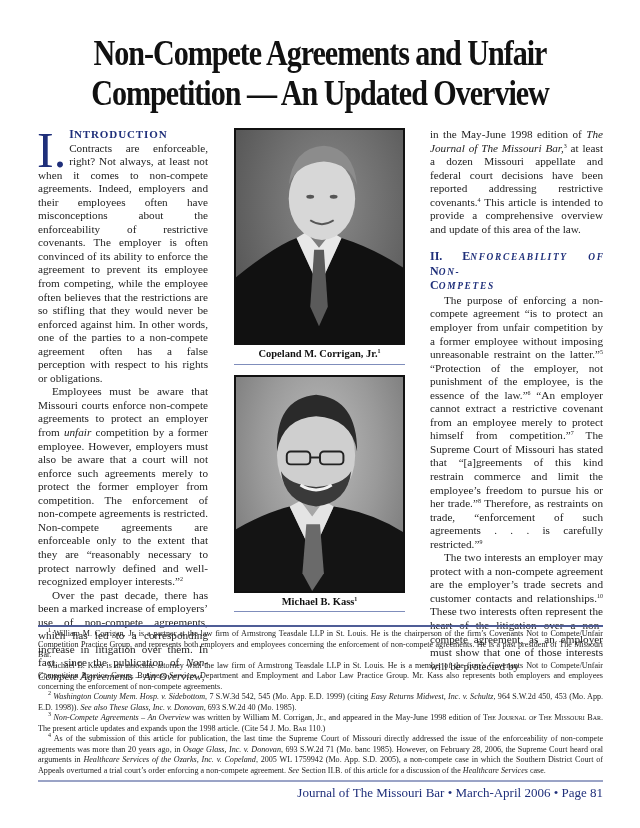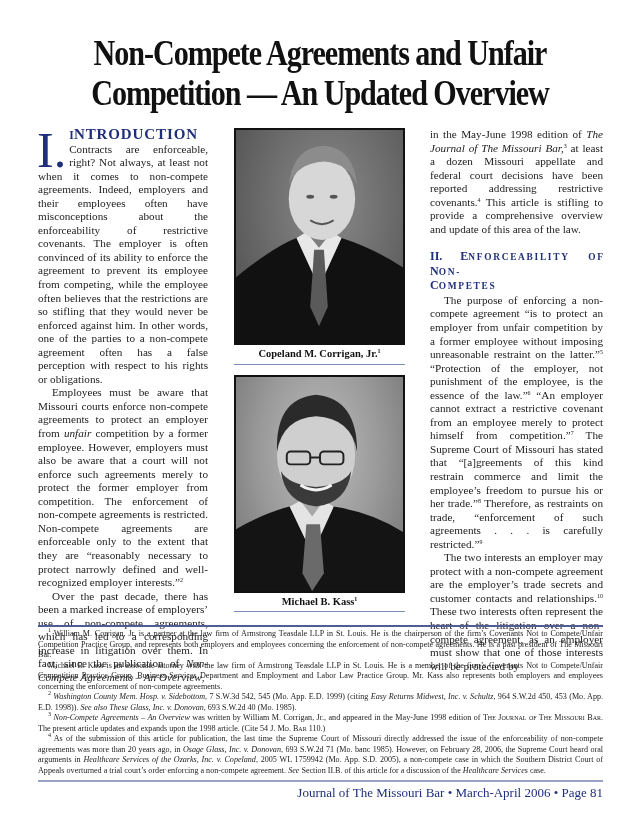--- a/index.html
+++ b/index.html
@@ -9,23 +9,23 @@
            font-family:"Liberation Serif",serif; font-weight:bold; font-size:35px;
            line-height:40px; letter-spacing:-1.2px; transform:scaleX(0.86); transform-origin:center top; color:#111; }
   .title div { white-space:nowrap; }
   .col { position:absolute; font-size:11.2px; line-height:13.55px; text-align:justify; color:#222; }
   .col p { margin:0; text-indent:14px; }
   .col p.noindent { text-indent:0; }
   #col-left { left:38px; top:128px; width:170px; }
   #col-right { left:430px; top:128px; width:173px; }
   .dropcap { float:left; font-size:50px; line-height:40px; color:#1f2f7a; margin:2px 3px -2px -1px; font-family:"Liberation Serif",serif; }
   .heading { color:#1f2f7a; font-weight:bold; font-size:11.5px; letter-spacing:0.3px; }
-  .heading .sc { font-size:15px; letter-spacing:0.9px; }
+  .heading .sc { font-size:11px; letter-spacing:0.9px; }
   .heading-block { margin:14px 0 0 0; color:#1f2f7a; font-weight:bold; font-size:12px; line-height:13.5px; text-align:justify; }
-  .heading-block .sc { font-size:9.4px; letter-spacing:1.7px; }
+  .heading-block .sc { font-size:9.4px; letter-spacing:1.7px;font-style:italic; }
   sup { font-size:6px; line-height:0; vertical-align:4px; }
   .photo { position:absolute; left:234px; width:171px; border:2px solid #111; box-sizing:border-box; overflow:hidden; }
   #photo-1 { top:128px; height:217px;
      background:radial-gradient(ellipse at 55% 35%, #8a8a8a 0%, #6e6e6e 45%, #4a4a4a 100%); }
   #photo-2 { top:375px; height:218px;
      background:radial-gradient(ellipse at 50% 35%, #bdbdbd 0%, #9a9a9a 50%, #707070 100%); }
   .photo svg { position:absolute; left:0; top:0; width:100%; height:100%; }
   .caption { position:absolute; left:234px; width:171px; text-align:center; font-weight:bold; font-size:10.5px; color:#111; }
   #caption-1 { top:348px; }
   #caption-2 { top:596px; }
@@ -82,21 +82,21 @@
     <rect x="52" y="76" width="24" height="13" rx="4" fill="none" stroke="#222" stroke-width="2"></rect>
     <rect x="86" y="76" width="24" height="13" rx="4" fill="none" stroke="#222" stroke-width="2"></rect>
     <line x1="76" y1="82" x2="86" y2="82" stroke="#222" stroke-width="2"></line>
     <path d="M66,110 Q82,120 98,110" stroke="#f2f2f2" stroke-width="3" fill="none"></path>
   </svg>
 </div>
 <div class="caption" id="caption-2"><span>Michael B. Kass</span><sup>1</sup></div>
 <div class="cap-rule" id="cap-rule-2"></div>
 
 <div class="col" id="col-right">
-  <p class="noindent"><span>in the May-June 1998 edition of </span><i>The Journal of The Missouri Bar,</i><sup>3</sup><span> at least a dozen Missouri appellate and federal court decisions have been reported addressing restrictive covenants.</span><sup>4</sup><span> This article is stifling to provide a comprehensive overview and update of this area of the law.</span></p>
+  <p class="noindent"><span>in the May-June 1998 edition of </span><i>The Journal of The Missouri Bar,</i><sup>3</sup><span> at least a dozen Missouri appellate and federal court decisions have been reported addressing restrictive covenants.</span><sup>4</sup><span> This article is intended to provide a comprehensive overview and update of this area of the law.</span></p>
   <div class="heading-block"><span>II. </span><span>E</span><span class="sc">NFORCEABILITY OF </span><span>N</span><span class="sc">ON-</span><br><span>C</span><span class="sc">OMPETES</span></div>
   <p><span>The purpose of enforcing a non-compete agreement “is to protect an employer from unfair competition by a former employee without imposing unreasonable restraint on the latter.”</span><sup>5</sup><span> “Protection of the employer, not punishment of the employee, is the essence of the law.”</span><sup>6</sup><span> “An employer cannot extract a restrictive covenant from an employee merely to protect himself from competition.”</span><sup>7</sup><span> The Supreme Court of Missouri has stated that “[a]greements of this kind restrain commerce and limit the employee’s freedom to pursue his or her trade.”</span><sup>8</sup><span> Therefore, as restraints on trade, “enforcement of such agreements . . . is carefully restricted.”</span><sup>9</sup></p>
   <p><span>The two interests an employer may protect with a non-compete agreement are the employer’s trade secrets and customer contacts and relationships.</span><sup>10</sup><span> These two interests often represent the heart of the litigation over a non-compete agreement, as an employer must show that one of those interests will be protected by</span></p>
 </div>
 
 <div class="rule" id="rule-top"></div>
 <div id="footnotes">
   <p><sup>1</sup><span> William M. Corrigan, Jr. is a partner at the law firm of Armstrong Teasdale LLP in St. Louis. He is the chairperson of the firm’s Covenants Not to Compete/Unfair Competition Practice Group, and represents both employers and employees concerning the enforcement of non-compete agreements. He is a past president of The Missouri Bar.</span></p>
   <p>Michael B. Kass is an associate attorney with the law firm of Armstrong Teasdale LLP in St. Louis. He is a member of the firm’s Covenants Not to Compete/Unfair Competition Practice Group, Business Services Department and Employment and Labor Law Practice Group. Mr. Kass also represents both employers and employees concerning the enforcement of non-compete agreements.</p>
   <p><sup>2</sup><i> Washington County Mem. Hosp. v. Sidebottom</i><span>, 7 S.W.3d 542, 545 (Mo. App. E.D. 1999) (citing </span><i>Easy Returns Midwest, Inc. v. Schultz</i><span>, 964 S.W.2d 450, 453 (Mo. App. E.D. 1998)). </span><i>See also These Glass, Inc. v. Donovan</i><span>, 693 S.W.2d 40 (Mo. 1985).</span></p>

